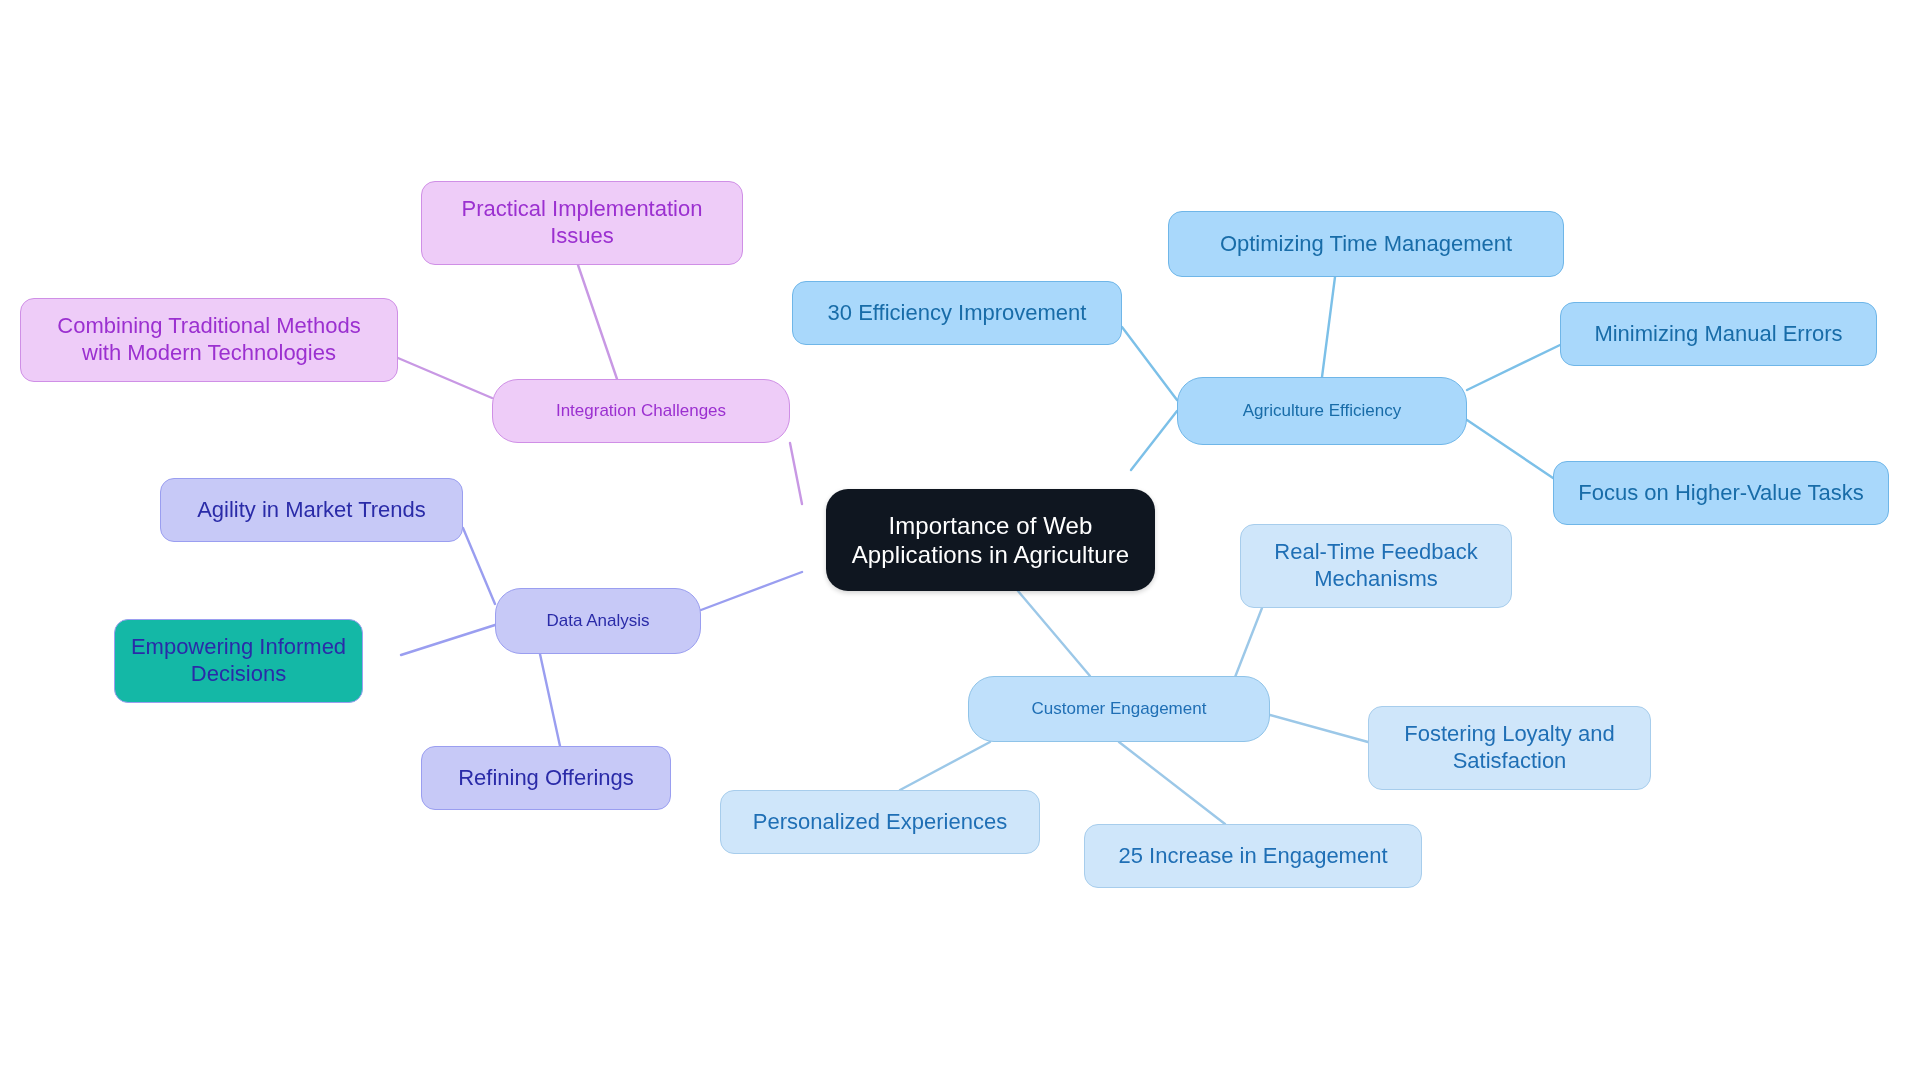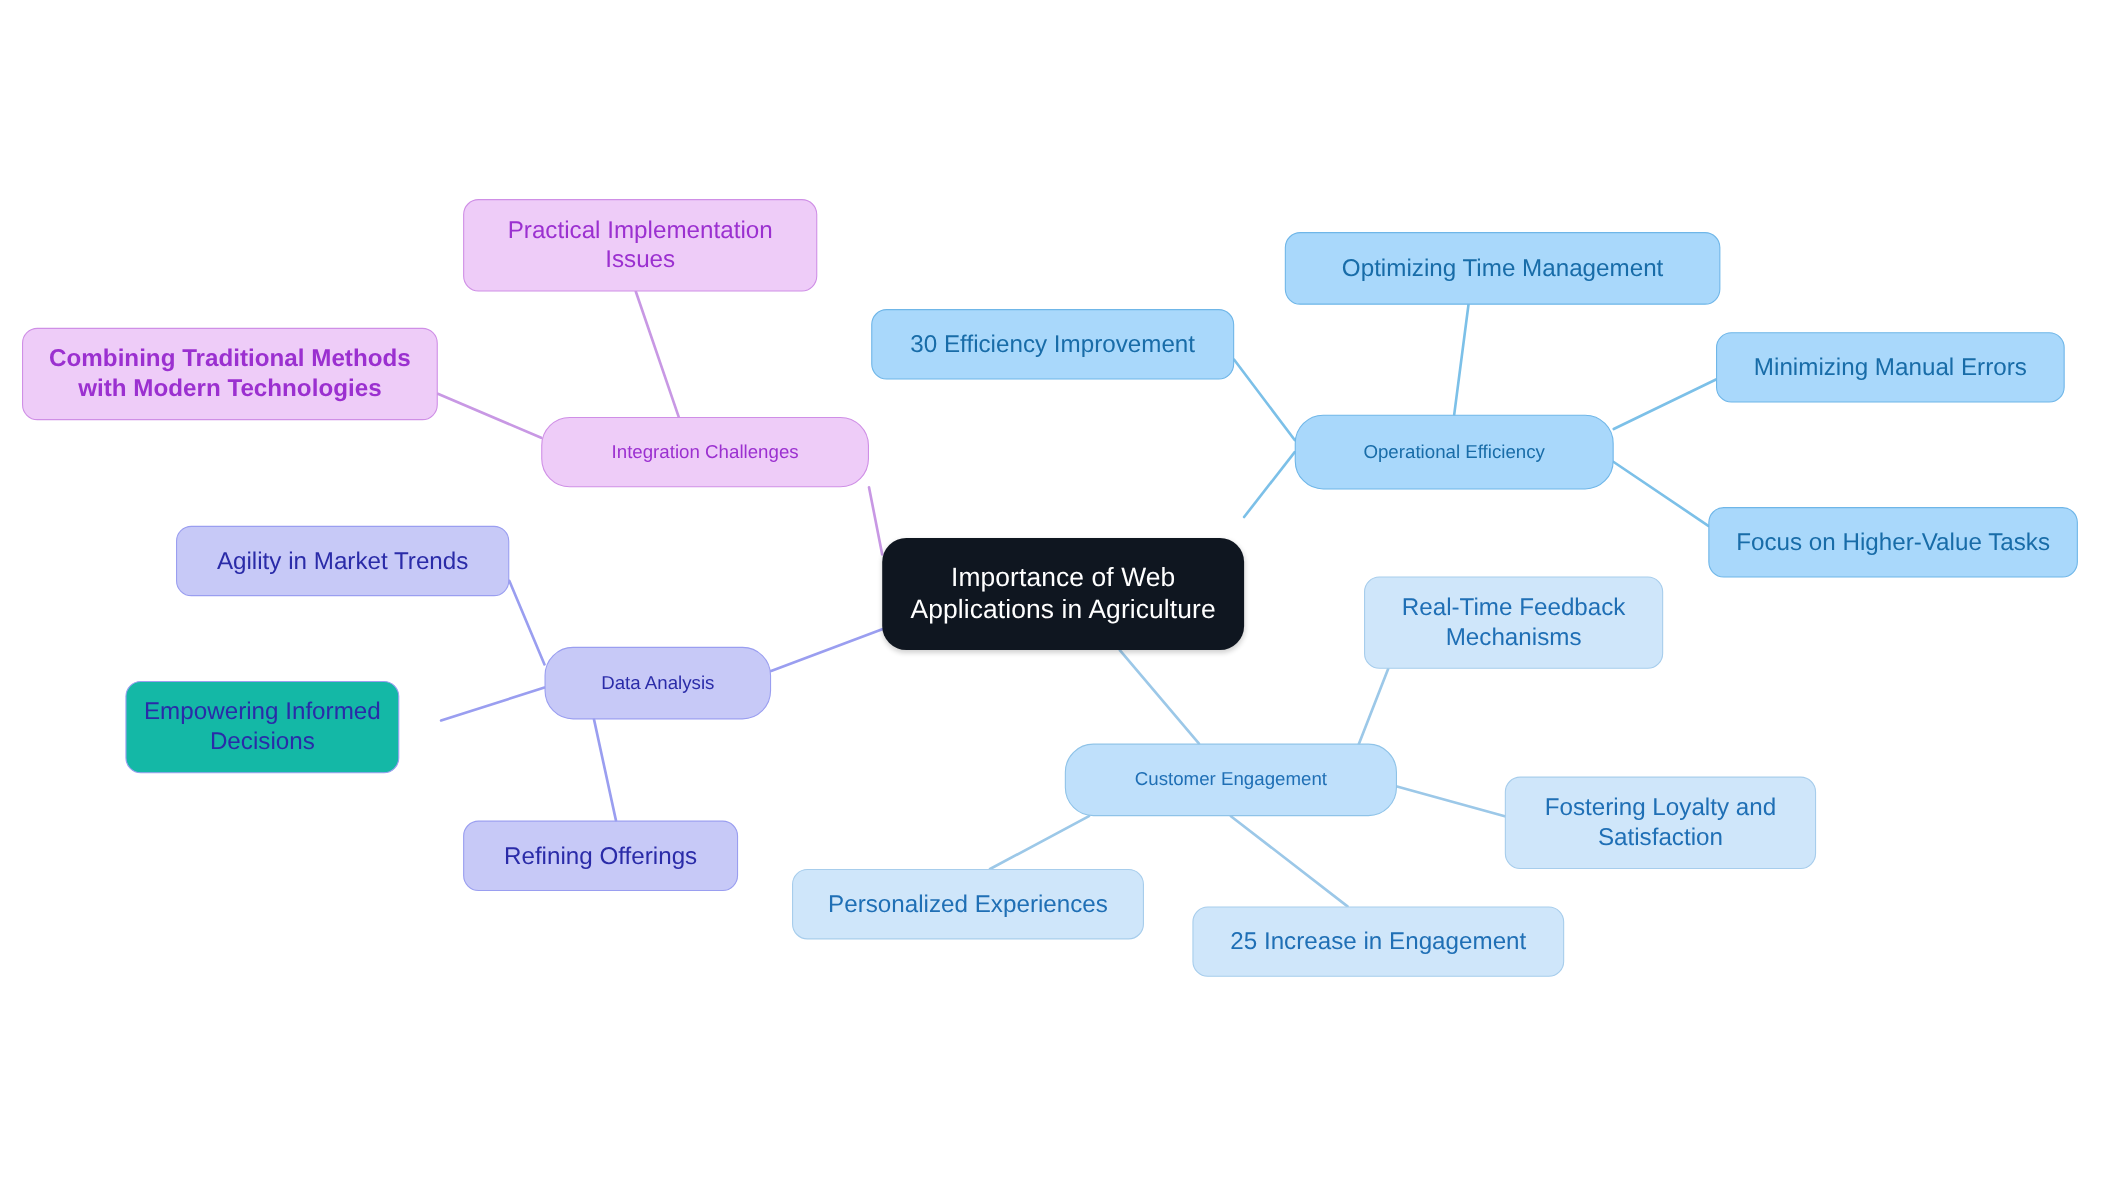--- a/index.html
+++ b/index.html
@@ -71,37 +71,37 @@
       <line x1="1119" y1="742" x2="1225" y2="824" stroke="#9cc8e8" stroke-width="2.4" stroke-linecap="round"></line>
       <line x1="990" y1="742" x2="900" y2="790" stroke="#9cc8e8" stroke-width="2.4" stroke-linecap="round"></line>
       <line x1="802" y1="572" x2="701" y2="610" stroke="#9a9ef0" stroke-width="2.4" stroke-linecap="round"></line>
       <line x1="495" y1="604" x2="463" y2="528" stroke="#9a9ef0" stroke-width="2.4" stroke-linecap="round"></line>
       <line x1="495" y1="625" x2="401" y2="655" stroke="#9a9ef0" stroke-width="2.4" stroke-linecap="round"></line>
       <line x1="540" y1="654" x2="560" y2="746" stroke="#9a9ef0" stroke-width="2.4" stroke-linecap="round"></line>
       <line x1="802" y1="504" x2="790" y2="443" stroke="#c898e4" stroke-width="2.4" stroke-linecap="round"></line>
       <line x1="617" y1="379" x2="578" y2="265" stroke="#c898e4" stroke-width="2.4" stroke-linecap="round"></line>
       <line x1="492" y1="398" x2="398" y2="358" stroke="#c898e4" stroke-width="2.4" stroke-linecap="round"></line>
     </svg>
-<div class="node node-root" style="left: 802px; top: 489px; width: 329px; height: 102px; background: rgb(15, 22, 32); border-color: rgb(15, 22, 32); color: rgb(255, 255, 255);"><span>Importance of Web
+<div class="node node-root" style="left: 826px; top: 489px; width: 329px; height: 102px; background: rgb(15, 22, 32); border-color: rgb(15, 22, 32); color: rgb(255, 255, 255);"><span>Importance of Web
 Applications in Agriculture</span></div>
-    <div class="node node-branch" style="left: 1177px; top: 377px; width: 290px; height: 68px; background: rgb(169, 216, 251); border-color: rgb(111, 182, 232); color: rgb(24, 108, 168);"><span>Operational Efficiency</span></div>
+    <div class="node node-branch" style="left: 1177px; top: 377px; width: 290px; height: 68px; background: rgb(169, 216, 251); border-color: rgb(111, 182, 232); color: rgb(24, 108, 168);"><span>Agriculture Efficiency</span></div>
     <div class="node node-leaf" style="left: 792px; top: 281px; width: 330px; height: 64px; background: rgb(169, 216, 251); border-color: rgb(111, 182, 232); color: rgb(24, 108, 168);"><span>30 Efficiency Improvement</span></div>
     <div class="node node-leaf" style="left: 1168px; top: 211px; width: 396px; height: 66px; background: rgb(169, 216, 251); border-color: rgb(111, 182, 232); color: rgb(24, 108, 168);"><span>Optimizing Time Management</span></div>
     <div class="node node-leaf" style="left: 1560px; top: 302px; width: 317px; height: 64px; background: rgb(169, 216, 251); border-color: rgb(111, 182, 232); color: rgb(24, 108, 168);"><span>Minimizing Manual Errors</span></div>
     <div class="node node-leaf" style="left: 1553px; top: 461px; width: 336px; height: 64px; background: rgb(169, 216, 251); border-color: rgb(111, 182, 232); color: rgb(24, 108, 168); justify-content: center;"><span>Focus on Higher-Value Tasks</span></div>
     <div class="node node-branch" style="left: 968px; top: 676px; width: 302px; height: 66px; background: rgb(191, 224, 251); border-color: rgb(143, 195, 232); color: rgb(31, 111, 181);"><span>Customer Engagement</span></div>
     <div class="node node-leaf" style="left: 1240px; top: 524px; width: 272px; height: 84px; background: rgb(207, 230, 250); border-color: rgb(167, 205, 236); color: rgb(31, 111, 181);"><span>Real-Time Feedback
 Mechanisms</span></div>
     <div class="node node-leaf" style="left: 1368px; top: 706px; width: 283px; height: 84px; background: rgb(207, 230, 250); border-color: rgb(167, 205, 236); color: rgb(31, 111, 181);"><span>Fostering Loyalty and
 Satisfaction</span></div>
     <div class="node node-leaf" style="left: 1084px; top: 824px; width: 338px; height: 64px; background: rgb(207, 230, 250); border-color: rgb(167, 205, 236); color: rgb(31, 111, 181);"><span>25 Increase in Engagement</span></div>
     <div class="node node-leaf" style="left: 720px; top: 790px; width: 320px; height: 64px; background: rgb(207, 230, 250); border-color: rgb(167, 205, 236); color: rgb(31, 111, 181);"><span>Personalized Experiences</span></div>
     <div class="node node-branch" style="left: 495px; top: 588px; width: 206px; height: 66px; background: rgb(199, 201, 247); border-color: rgb(154, 158, 240); color: rgb(42, 43, 168);"><span>Data Analysis</span></div>
     <div class="node node-leaf" style="left: 160px; top: 478px; width: 303px; height: 64px; background: rgb(199, 201, 247); border-color: rgb(154, 158, 240); color: rgb(42, 43, 168);"><span>Agility in Market Trends</span></div>
     <div class="node node-leaf" style="left: 114px; top: 619px; width: 249px; height: 84px; background: #14b8a6; border-color: rgb(154, 158, 240); color: rgb(42, 43, 168);"><span>Empowering Informed
 Decisions</span></div>
     <div class="node node-leaf" style="left: 421px; top: 746px; width: 250px; height: 64px; background: rgb(199, 201, 247); border-color: rgb(154, 158, 240); color: rgb(42, 43, 168);"><span>Refining Offerings</span></div>
     <div class="node node-branch" style="left: 492px; top: 379px; width: 298px; height: 64px; background: rgb(238, 204, 248); border-color: rgb(207, 143, 230); color: rgb(155, 48, 208);"><span>Integration Challenges</span></div>
     <div class="node node-leaf" style="left: 421px; top: 181px; width: 322px; height: 84px; background: rgb(238, 204, 248); border-color: rgb(207, 143, 230); color: rgb(155, 48, 208);"><span>Practical Implementation
 Issues</span></div>
-    <div class="node node-leaf" style="left: 20px; top: 298px; width: 378px; height: 84px; background: rgb(238, 204, 248); border-color: rgb(207, 143, 230); color: rgb(155, 48, 208); font-weight: bold;"><span>Combining Traditional Methods
+    <div class="node node-leaf" style="left: 20px; top: 298px; width: 378px; height: 84px; background: rgb(238, 204, 248); border-color: rgb(207, 143, 230); color: rgb(155, 48, 208);"><span>Combining Traditional Methods
 with Modern Technologies</span></div>
   </div>
 
 </body></html>

